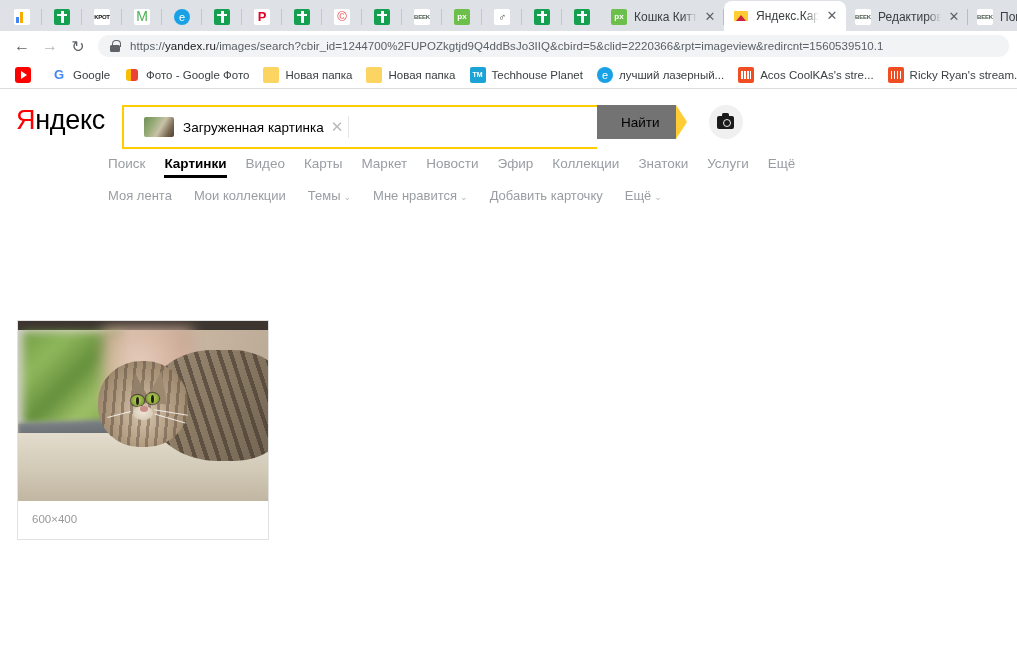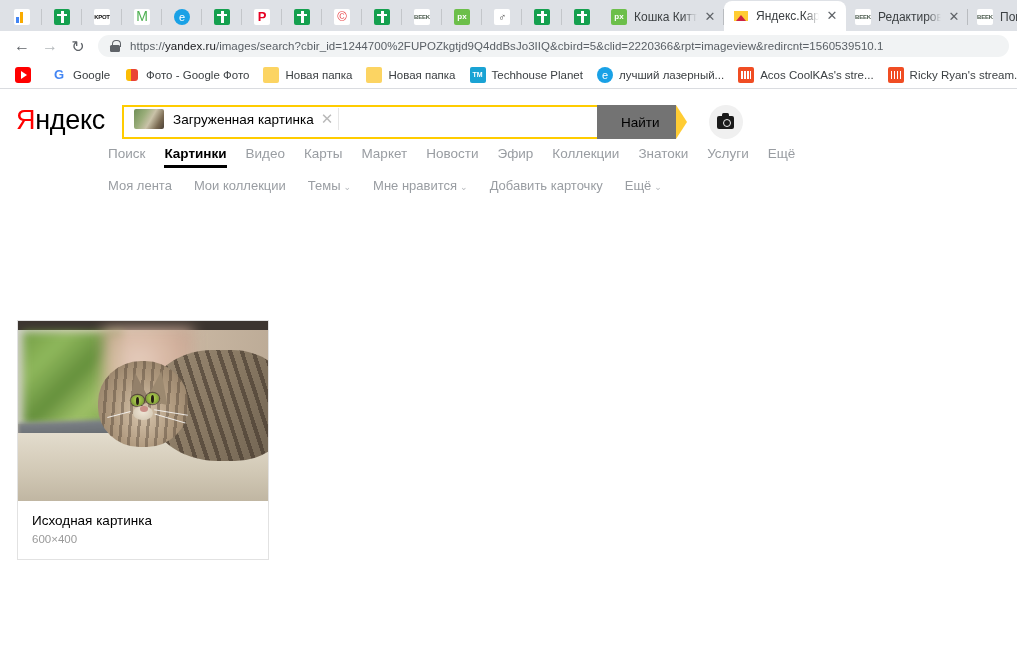--- a/index.html
+++ b/index.html
@@ -141,22 +141,22 @@
   
   .page { background:#fff; height:531px; position:relative; }
 
   .head-row { display:flex; align-items:flex-start; padding:14px 0 0 16px; }
   .logo { font-size:27px; color:#000; letter-spacing:-.3px; margin-right:17px;
           margin-top:2px; font-family:"Liberation Sans", sans-serif; }
   .logo .ya { color:#ff0000; }
 
   .searchwrap { display:flex; align-items:stretch; margin-top:2px; }
   .searchbox {
-    width:475px; height:34px; border:2px solid #ffcc00; border-right:none;
-    background:#fff; display:flex; padding-left:8px;
+    width:475px; height:44px; border:2px solid #ffcc00; border-right:none;
+    background:#fff; display:flex; align-items:center; padding-left:18px;
   }
   .chip { display:flex; align-items:center; height:24px; padding:0 0 0 2px; }
   .chip-thumb {
     width:30px; height:20px; flex:0 0 30px; border-radius:2px;
     background:linear-gradient(120deg,#6f8f56 0%,#9aad7a 32%,#c9c2a8 55%,#7a6a52 80%,#4a4036 100%);
   }
   .chip-text { font-size:13.5px; color:#000; margin:0 7px 0 9px; white-space:nowrap; }
   .chip-x { font-size:15px; color:#b9b9b9; line-height:14px; }
   .chip-sep { width:1px; height:22px; background:#e6e6e6; margin-left:5px; }
   .findbtn-wrap { position:relative; height:34px; }
@@ -445,19 +445,18 @@
         <span class="eye l"></span>
         <span class="eye r"></span>
         <span class="muzzle"></span>
         <span class="nose"></span>
         <span class="whisk" style="left:62%;top:60%;width:34px;transform:rotate(9deg);"></span>
         <span class="whisk" style="left:62%;top:66%;width:32px;transform:rotate(16deg);"></span>
         <span class="whisk" style="left:10%;top:62%;width:24px;transform:rotate(-14deg);"></span>
       </div>
     </div>
     <div class="card-meta">
-      <div class="card-title">Исходная картинка</div>
       <div class="card-dims">600×400</div>
     </div>
   </div>
 
 
 </div>
 
 </body></html>

